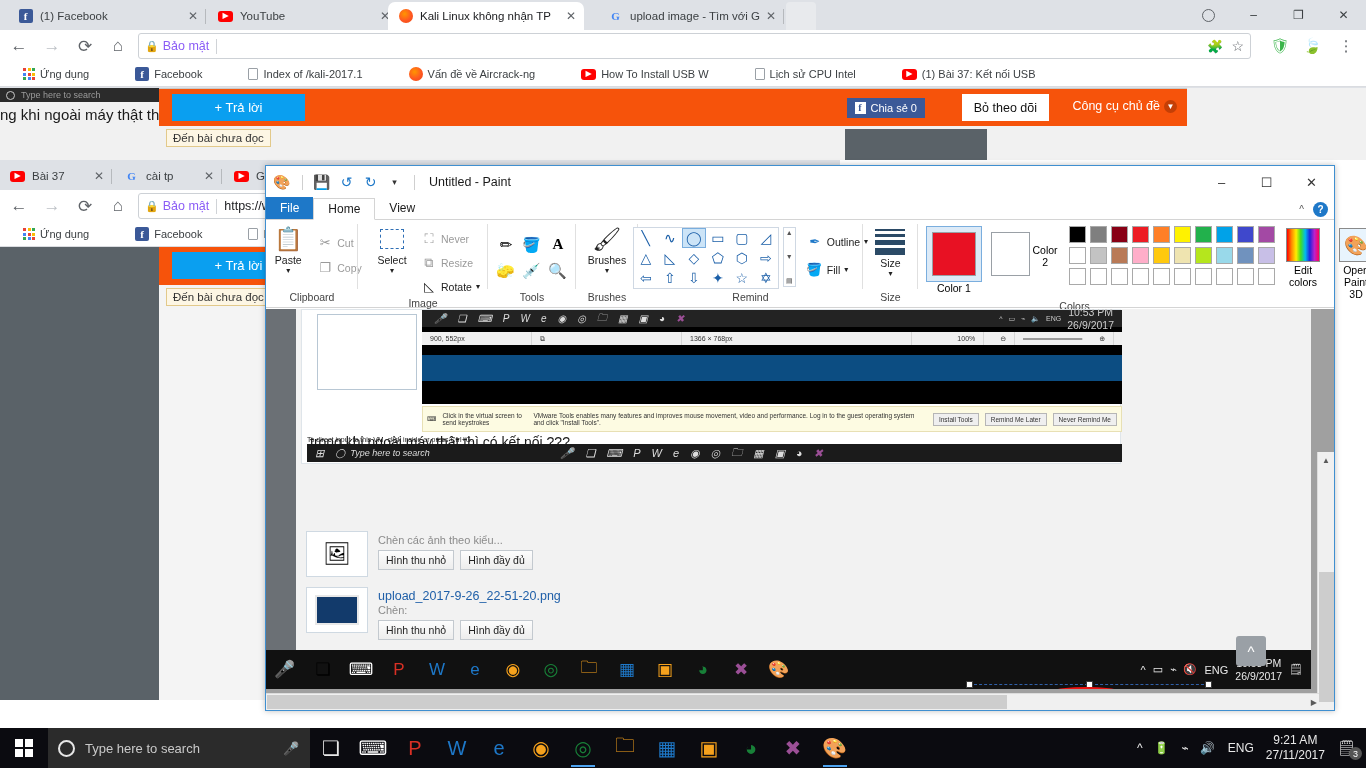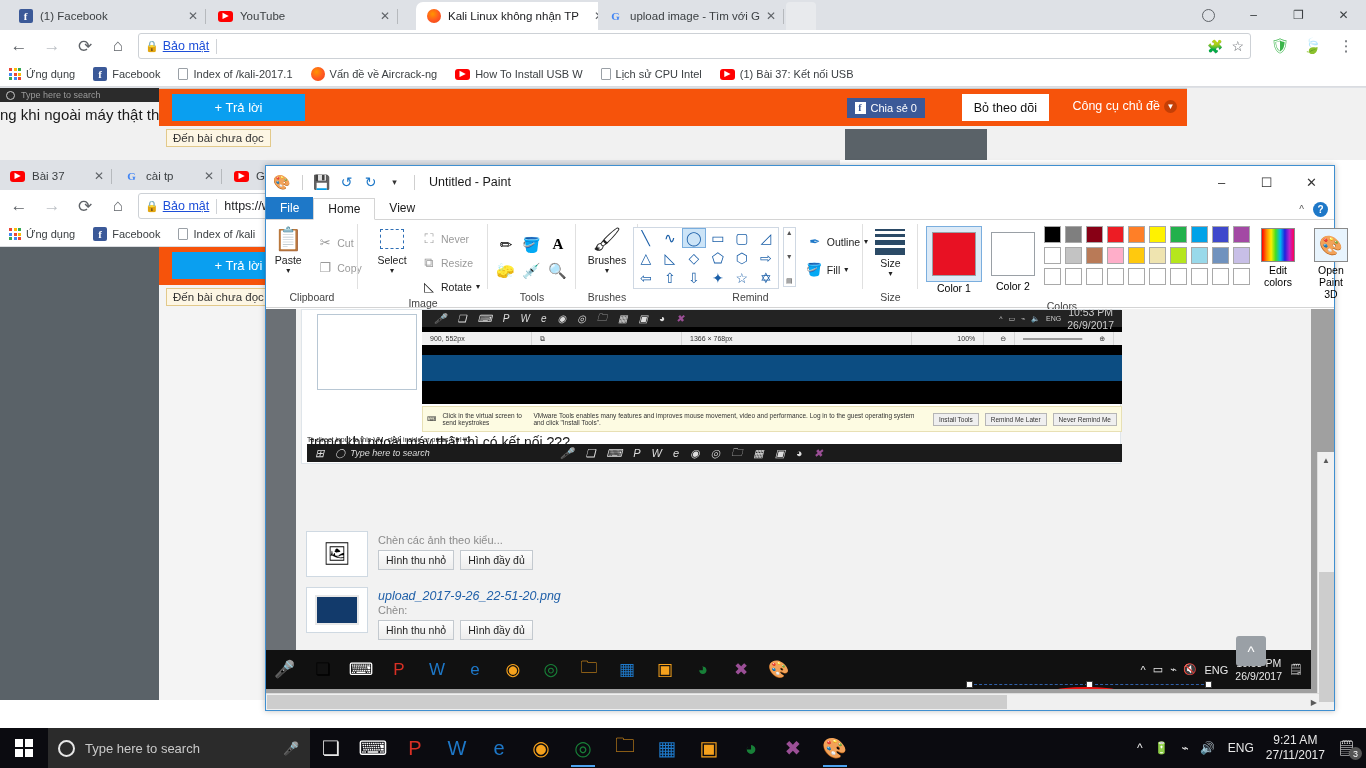--- a/index.html
+++ b/index.html
@@ -35,28 +35,28 @@
   .winctl div { width:45px; height:30px; display:flex; align-items:center; justify-content:center; color:#3c4043; }
 
   .toolbar-row { position:absolute; left:0; top:30px; width:1366px; height:32px; background:#fff; display:flex; align-items:center; }
   .navbtn { width:28px; height:28px; display:flex;align-items:center;justify-content:center; color:#5f6368; font-size:17px; margin-left:5px; }
   .navbtn.dim { color:#bdc1c6; }
   .omnibox {
     flex:1; height:26px; margin:0 10px 0 6px; background:#fff; border:1px solid #cdd1d6; border-radius:3px;
     display:flex; align-items:center; padding:0 6px; font-size:13px; color:#202124;
   }
   .lock { color:#0b8043; font-size:11px; margin-right:4px; }
-  .secure-txt { color:#1d4ed8; font-size:12.5px; margin-right:7px;text-decoration:underline; }
+  .secure-txt { color:#8b5cf6; font-size:12.5px; margin-right:7px; }
   .sep-v { width:1px; height:15px; background:#d0d3d7; margin-right:7px; }
   .url { color:#202124; font-size:12.5px; white-space:nowrap; overflow:hidden; }
   .url .scheme { color:#5f6368; }
   .omni-icons { margin-left:auto; display:flex; align-items:center; gap:8px; }
 
   .bookmarks { position:absolute; left:0; top:62px; width:1366px; height:25px; background:#fff; display:flex; align-items:center; border-bottom:1px solid #dadce0; }
-  .bm { display:flex; align-items:center; font-size:11px; color:#3c4043; padding:0 9px; white-space:nowrap; height:22px; }
+  .bm { display:flex; align-items:center; font-size:11px; color:#3c4043; padding:0 23px; white-space:nowrap; height:22px; }
   .bm .bmico { margin-right:5px; display:flex; align-items:center; }
   .grid-ico { display:grid; grid-template-columns:repeat(3,3px); grid-template-rows:repeat(3,3px); gap:1.5px; }
   .grid-ico i { display:block; width:3px;height:3px; }
   .pg-ico { width:10px;height:12px;border:1px solid #9aa0a6;border-radius:1px; background:#fff; }
 
   
   #bg1 { position:absolute; left:0; top:88px; width:1366px; height:72px; background:#f1f1f1; z-index:5; }
   .mini-taskbar { position:absolute; left:0; top:0; width:480px; height:14px; background:#2b2b2b; color:#9a9a9a; font-size:9px; display:flex; align-items:center; padding-left:6px; }
   .mini-taskbar .circ { width:9px;height:9px;border:1.4px solid #c9c9c9;border-radius:50%; margin-right:6px; }
   .bg1-text { position:absolute; left:0; top:18px; font-size:15px; color:#1a1a1a; white-space:nowrap; }
@@ -155,21 +155,21 @@
   .post-text { position:absolute; left:8px; top:124px; font-size:14px; color:#1a1a1a; }
 
   .reply-btns { position:absolute; right:28px; top:175px; display:flex; gap:8px; }
   .rbtn { height:24px; border:1px solid #bcc3ca; background:linear-gradient(#fdfdfd,#eceef0); font-size:11.5px; color:#222; display:flex; align-items:center; padding:0 12px; }
   .rbtn.primary { background:linear-gradient(#dff0fb,#bcdcf2); border-color:#8fb9d6; }
 
   .attach-list { position:absolute; left:10px; top:222px; width:820px; }
   .att-row { display:flex; gap:10px; margin-bottom:10px; }
   .att-thumb { width:62px; height:46px; border:1px solid #cfd9e2; background:#fff; display:flex;align-items:center;justify-content:center; overflow:hidden; }
   .att-body { padding-top:2px; }
-  .att-title { font-size:12.5px; color:#1f5fa8;font-style:italic; }
+  .att-title { font-size:12.5px; color:#1f5fa8; }
   .att-sub { font-size:11px; color:#8b8b8b; margin-top:1px; }
   .att-btns { display:flex; gap:6px; margin-top:4px; }
   .abtn { border:1px solid #c3c9cf; background:linear-gradient(#fdfdfd,#ededed); font-size:10.5px; padding:3px 7px; color:#222; }
 
   
   .inner-taskbar { position:absolute; left:0; top:341px; width:1045px; height:39px; background:#111; display:flex; align-items:center; }
   .inner-taskbar .tbi { width:38px; text-align:center; font-size:17px; }
   .inner-tray { position:absolute; right:8px; top:0; height:39px; display:flex; align-items:center; gap:7px; color:#e8e8e8; font-size:11px; }
   .inner-clock { text-align:center; line-height:13px; font-size:10.5px; }
 
@@ -487,21 +487,21 @@
     </div>
 
     <div class="rgroup" style="flex:1">
       <div class="rgbody" style="gap:9px;padding-top:2px">
         <div style="display:flex;flex-direction:column;align-items:center">
           <div class="color-sel">
             <div class="colorbox" id="c1" style="background: rgb(232, 17, 35);"></div>
           </div>
           <span style="font-size:10.5px;text-align:center;line-height:12px">Color 1</span>
         </div>
-        <div style="display:flex;flex-direction:column;align-items:center;padding-top:6px">
+        <div style="display:flex;flex-direction:row;align-items:center;padding-top:6px">
           <div class="colorbox" id="c2" style="background: rgb(255, 255, 255);"></div>
           <span style="font-size:10.5px;text-align:center;line-height:12px;margin-top:4px">Color 2</span>
         </div>
         <div class="swatchgrid" id="palette">
             <i style="background: rgb(0, 0, 0);"></i>
             <i style="background: rgb(127, 127, 127);"></i>
             <i style="background: rgb(136, 0, 21);"></i>
             <i style="background: rgb(237, 28, 36);"></i>
             <i style="background: rgb(255, 127, 39);"></i>
             <i style="background: rgb(255, 242, 0);"></i>
@@ -721,21 +721,21 @@
       <span class="tt">(1) Facebook</span>
       <span class="xbtn">✕</span>
     </div>
     <div class="tab inactive" style="left:208px;width:190px">
       <span class="favicon">
           <span class="fav-yt">▶</span>
         </span>
       <span class="tt">YouTube</span>
       <span class="xbtn">✕</span>
     </div>
-    <div class="tab active" style="left:416px;width:196px">
+    <div class="tab active" style="left:388px;width:196px">
       <span class="favicon">
           <span class="fav-ff"></span>
         </span>
       <span class="tt">Kali Linux không nhận TP</span>
       <span class="xbtn">✕</span>
     </div>
     <div class="tab inactive" style="left:598px;width:186px">
       <span class="favicon fav-g">G</span>
       <span class="tt">upload image - Tìm với G</span>
       <span class="xbtn">✕</span>

